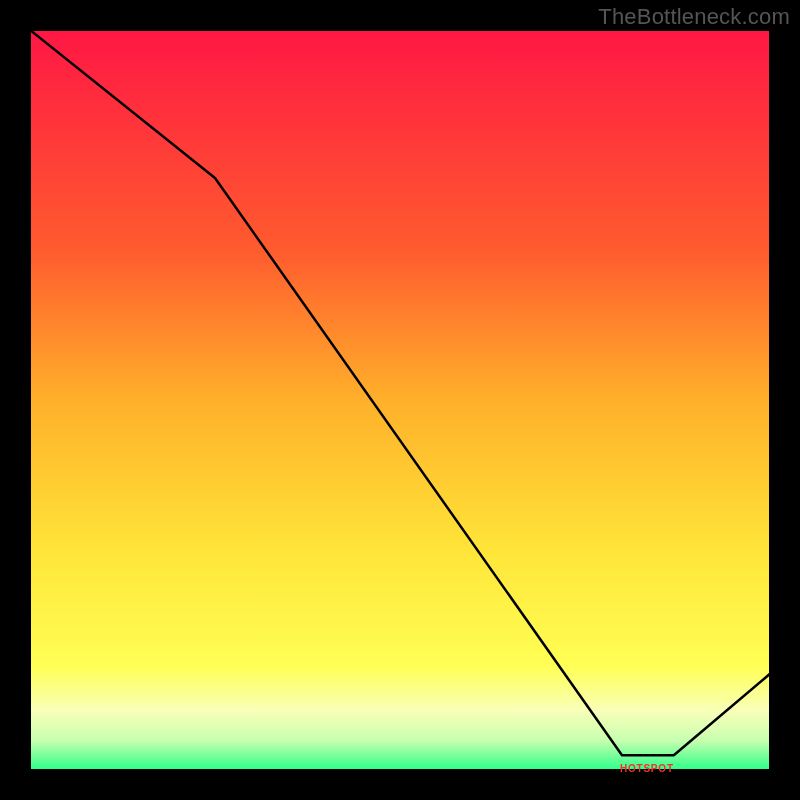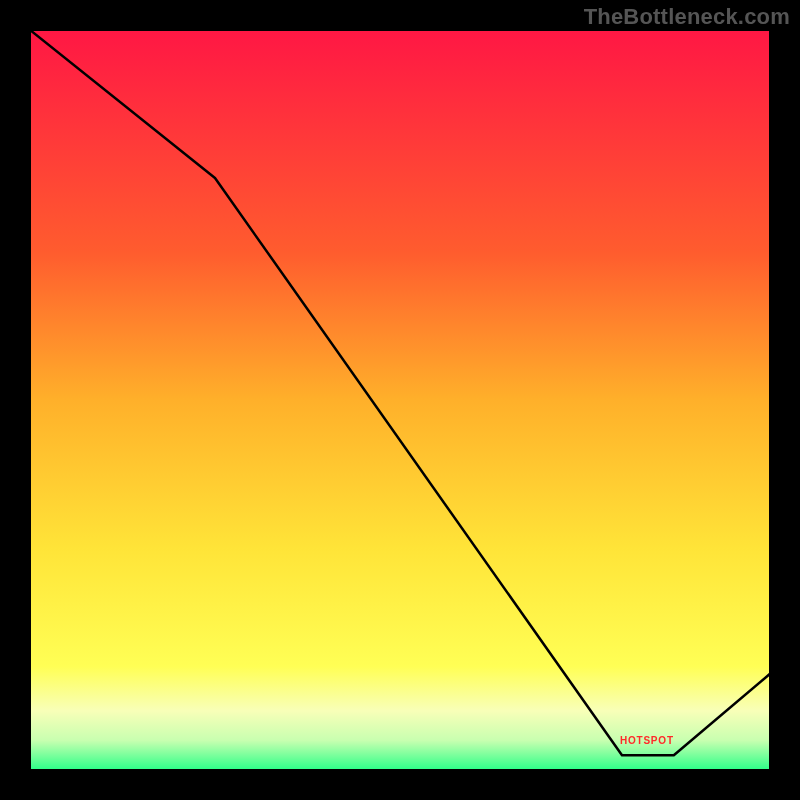--- a/index.html
+++ b/index.html
@@ -28,21 +28,21 @@
   .plot-area svg {
     display: block;
     width: 740px;
     height: 740px;
   }
   .watermark {
     position: absolute;
     top: 4px;
     right: 10px;
     font-size: 22px;
-    font-weight: 700;
+    font-weight: 400;
     color: #555;
     letter-spacing: 0.2px;
     text-align: right;
   }
   .hotspot-label {
     position: absolute;
     font-size: 10px;
     font-weight: 700;
     color: #ff2a2a;
     letter-spacing: 0.8px;
@@ -69,14 +69,14 @@
             <stop offset="96%" stop-color="#c8ffb0"></stop>
             <stop offset="100%" stop-color="#2cff88"></stop>
           </linearGradient>
       </defs>
       <rect x="0" y="0" width="740" height="740" fill="url(#bgGrad)"></rect>
       <rect x="0" y="0" width="740" height="740" fill="none" stroke="#000" stroke-width="2"></rect>
       <polyline id="curve" fill="none" stroke="#000" stroke-width="2.5" stroke-linejoin="round" stroke-linecap="round" points="0,0 185,148 592,725.2 643.8,725.2 740,643.8"></polyline>
     </svg>
   </div>
 
-  <div id="hotspot" class="hotspot-label" style="left: 619.9px; top: 735px;">HOTSPOT</div>
+  <div id="hotspot" class="hotspot-label" style="left: 619.9px; top: 763px;">HOTSPOT</div>
 </div>
 
 </body></html>

